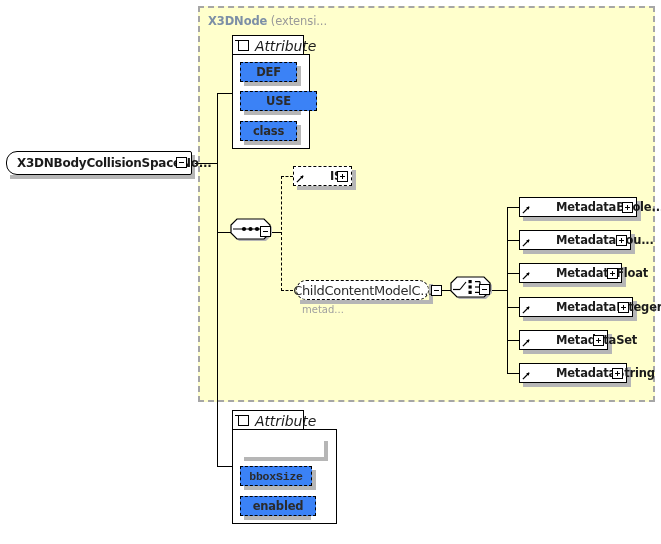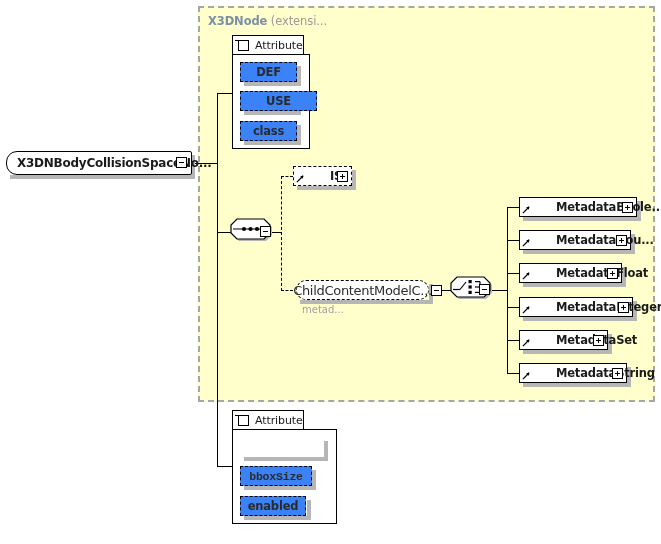--- a/index.html
+++ b/index.html
@@ -137,21 +137,22 @@
     position: absolute;
     background: #ffffff;
     border: 1px solid #000;
     border-bottom: none;
     box-sizing: border-box;
     display: flex;
     align-items: center;
     padding-left: 5px;
   }
   .attrtab .tlbl {
-    font-size: 11px;
+    font-size: 14px;
+    font-style: italic;
     color: #1b1b1b;
     margin-left: 6px;
     letter-spacing: -0.1px;
   }
   .attrtab .tgl {
     position: static;
     flex: 0 0 auto;
   }
 
   
@@ -414,17 +415,17 @@
   <div class="shadow" style="left:324px; top:441px; width:4px; height:18px;"></div>
 
   <div class="shadow" style="left:244px; top:486px; width:72px; height:4px;"></div>
   <div class="shadow" style="left:312px; top:470px; width:4px; height:18px;"></div>
   <div class="attrbox" style="left:240px; top:466px; width:72px; height:20px;font-family:Liberation Mono, monospace;">
     <span>bboxSize</span>
   </div>
 
   <div class="shadow" style="left:244px; top:516px; width:67px; height:4px;"></div>
   <div class="shadow" style="left:307px; top:500px; width:4px; height:18px;"></div>
-  <div class="attrbox" style="left:240px; top:496px; width:66px; height:20px;">
+  <div class="attrbox" style="left:240px; top:496px; width:76px; height:20px;">
     <span>enabled</span>
   </div>
 
 </div>
 
 </body></html>

